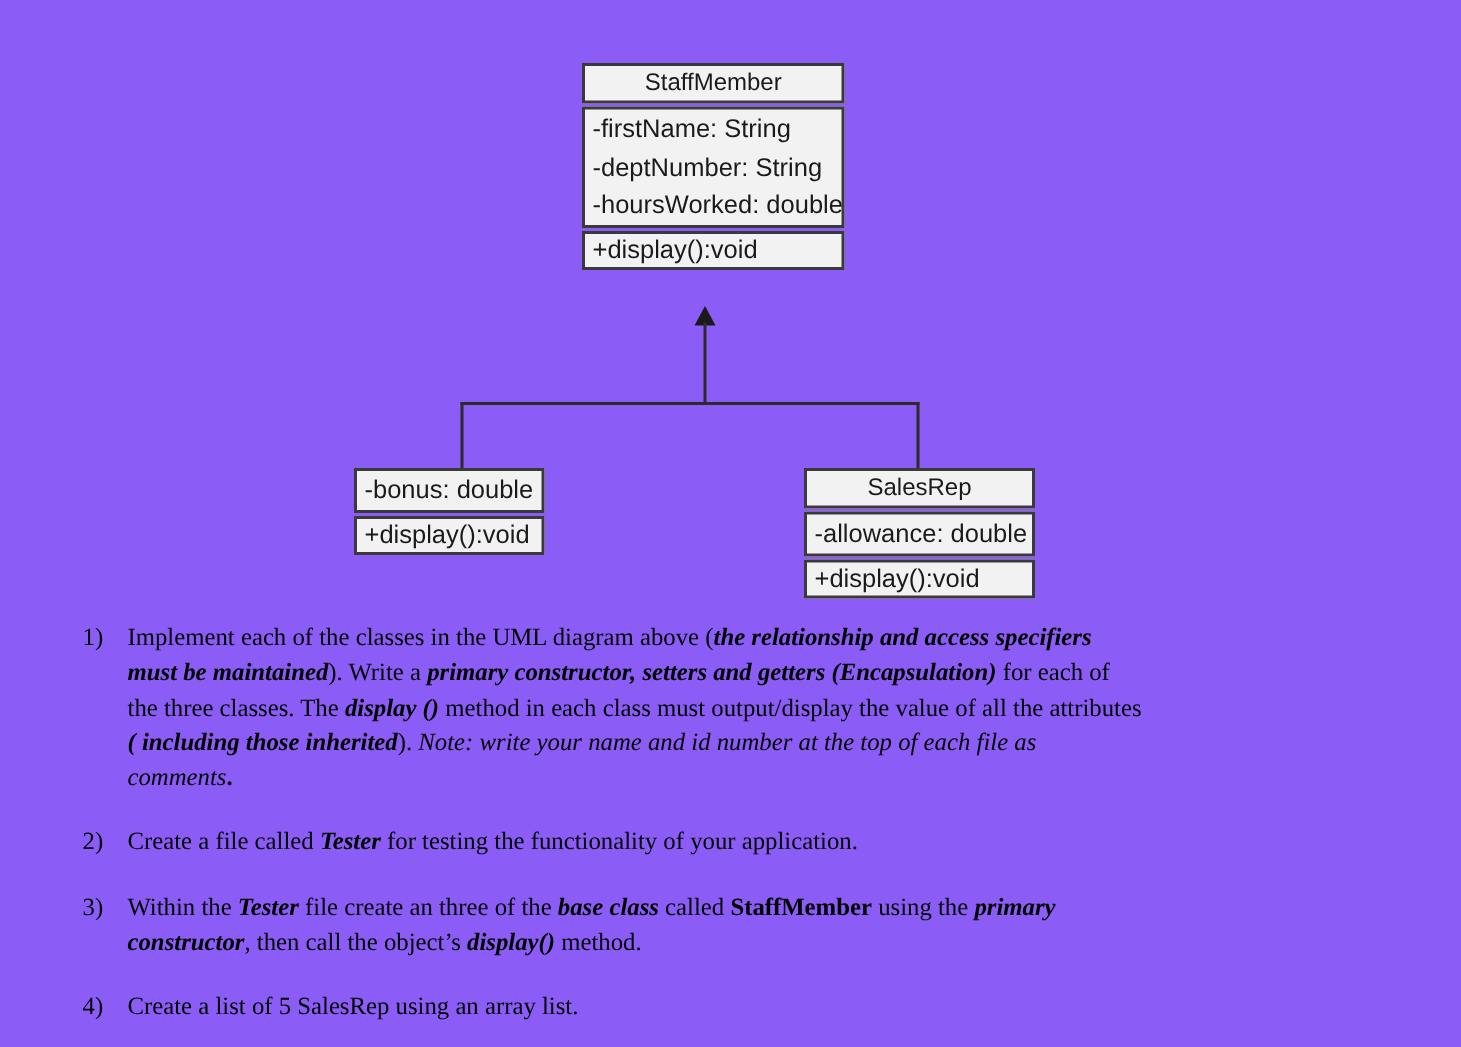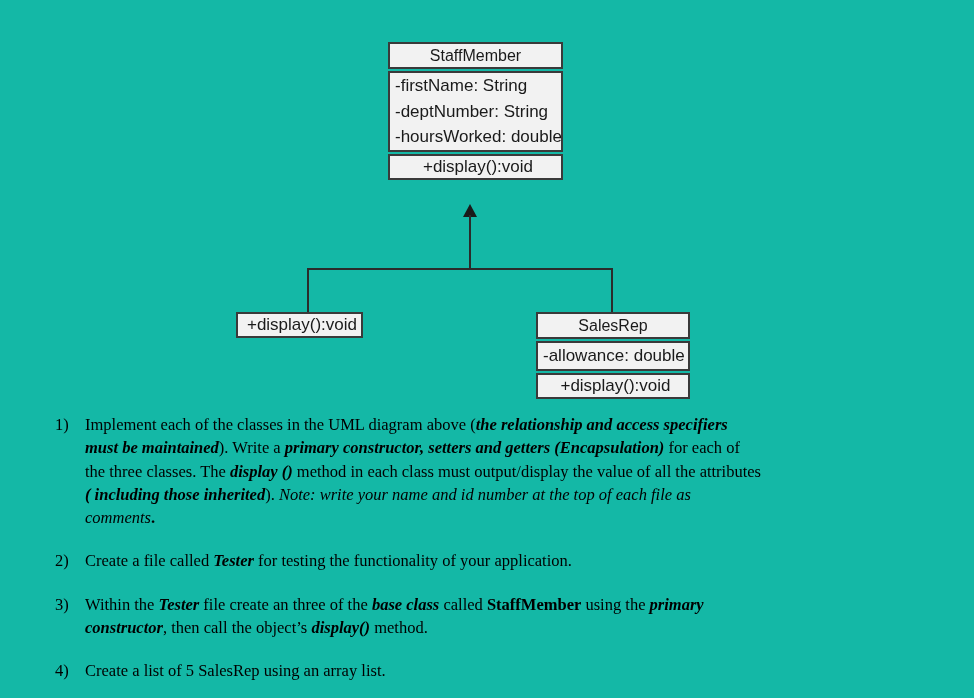--- a/index.html
+++ b/index.html
@@ -4,21 +4,21 @@
 <style>
   html, body {
     margin: 0;
     padding: 0;
     background: #ffffff;
   }
   .page {
     position: relative;
     width: 974px;
     height: 698px;
-    background: #14b8a6;
+    background: #8b5cf6;
     overflow: hidden;
     font-family: "Liberation Serif", serif;
     color: #000000;
   }
 
   
   .uml { position: absolute; left: 0; top: 0; width: 974px; height: 410px; }
 
   .class-box {
     position: absolute;
@@ -37,21 +37,21 @@
     font-size: 16px;
     line-height: 23px;
     height: 23px;
   }
   .attr-line {
     font-size: 17px;
     line-height: 25.5px;
     padding-left: 5px;
     white-space: nowrap;
   }
-  .compartment.methods .attr-line { line-height: 22px; text-align: center; }
+  .compartment.methods .attr-line { line-height: 22px; }
 
   .box-staffmember { left: 388px; top: 42px;  width: 175px; }
   .box-manager     { left: 236px; top: 312px; width: 127px; }
   .box-salesrep    { left: 536px; top: 312px; width: 154px; }
 
   .conn {
     position: absolute;
     background: #2b2b2b;
   }
   .conn-arrow-stem   { left: 469px; top: 215px; width: 2px;   height: 55px; }
@@ -104,20 +104,23 @@
       </div>
     </div>
 
     <div class="arrowhead"></div>
     <div class="conn conn-arrow-stem"></div>
     <div class="conn conn-horizontal"></div>
     <div class="conn conn-stub-left"></div>
     <div class="conn conn-stub-right"></div>
 
     <div class="class-box box-manager">
+      <div class="compartment attrs">
+        <div class="attr-line">-bonus: double</div>
+      </div>
       <div class="compartment methods">
         <div class="attr-line">+display():void</div>
       </div>
     </div>
 
     <div class="class-box box-salesrep">
       <div class="compartment title">SalesRep</div>
       <div class="compartment attrs">
         <div class="attr-line">-allowance: double</div>
       </div>

